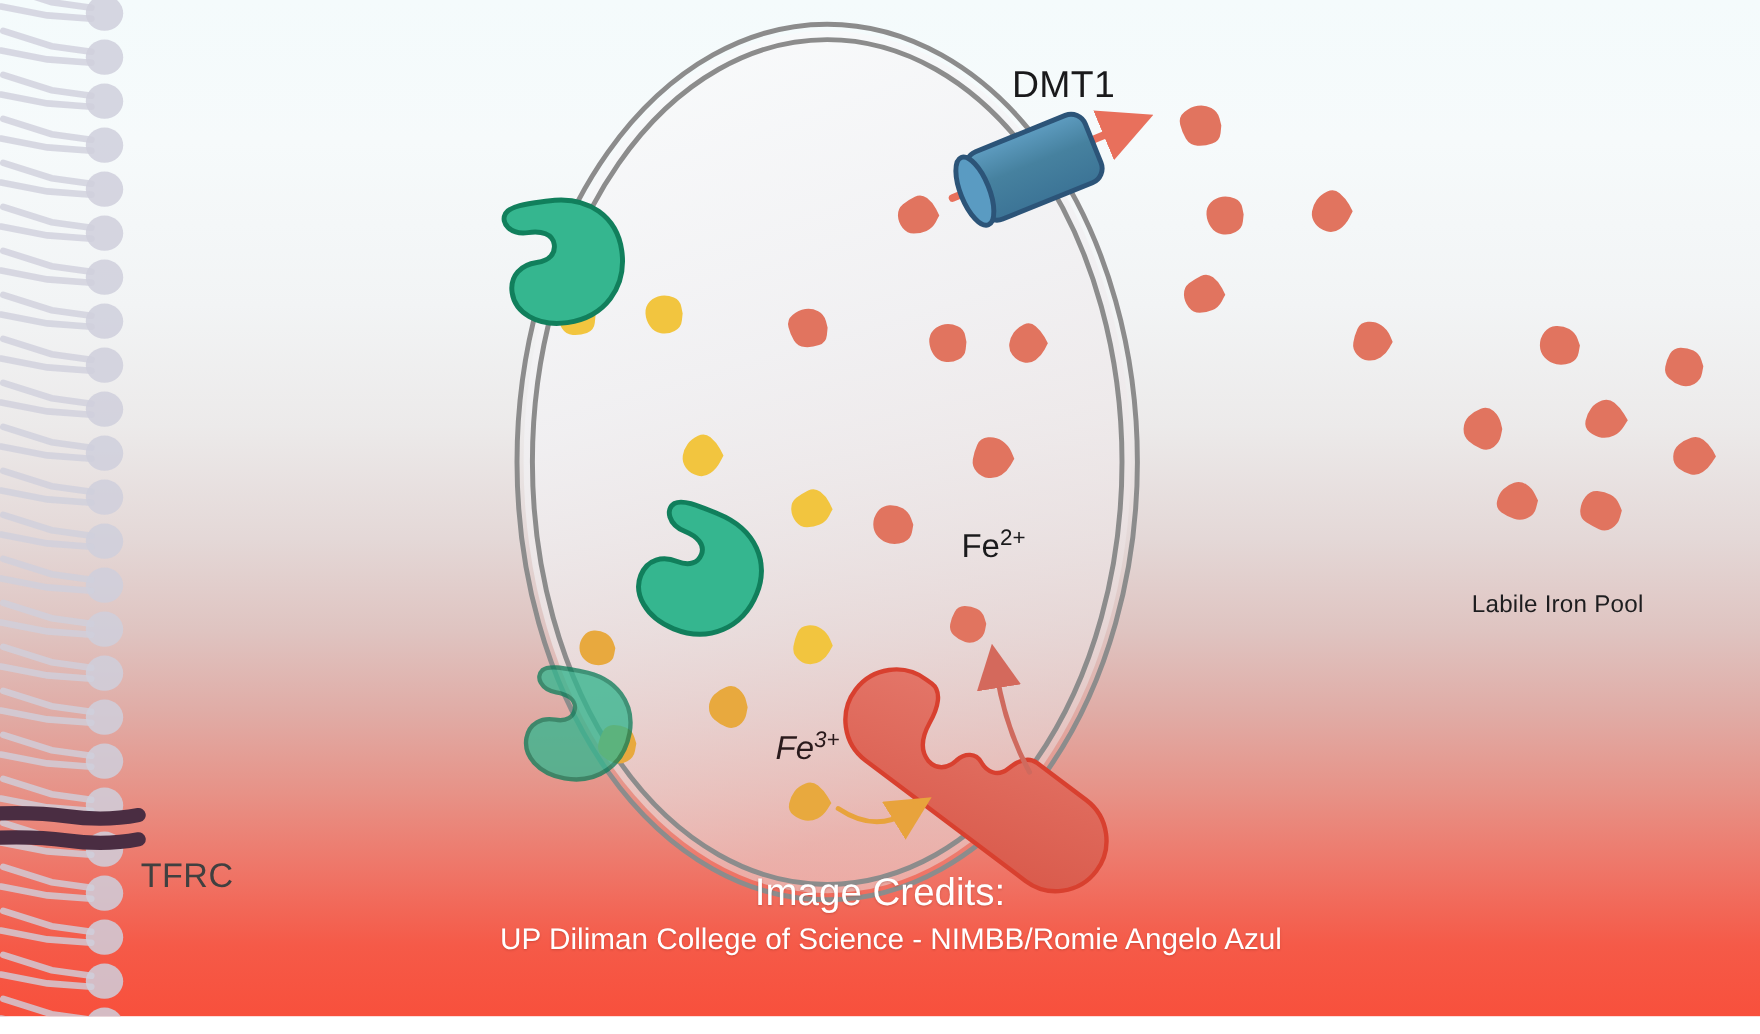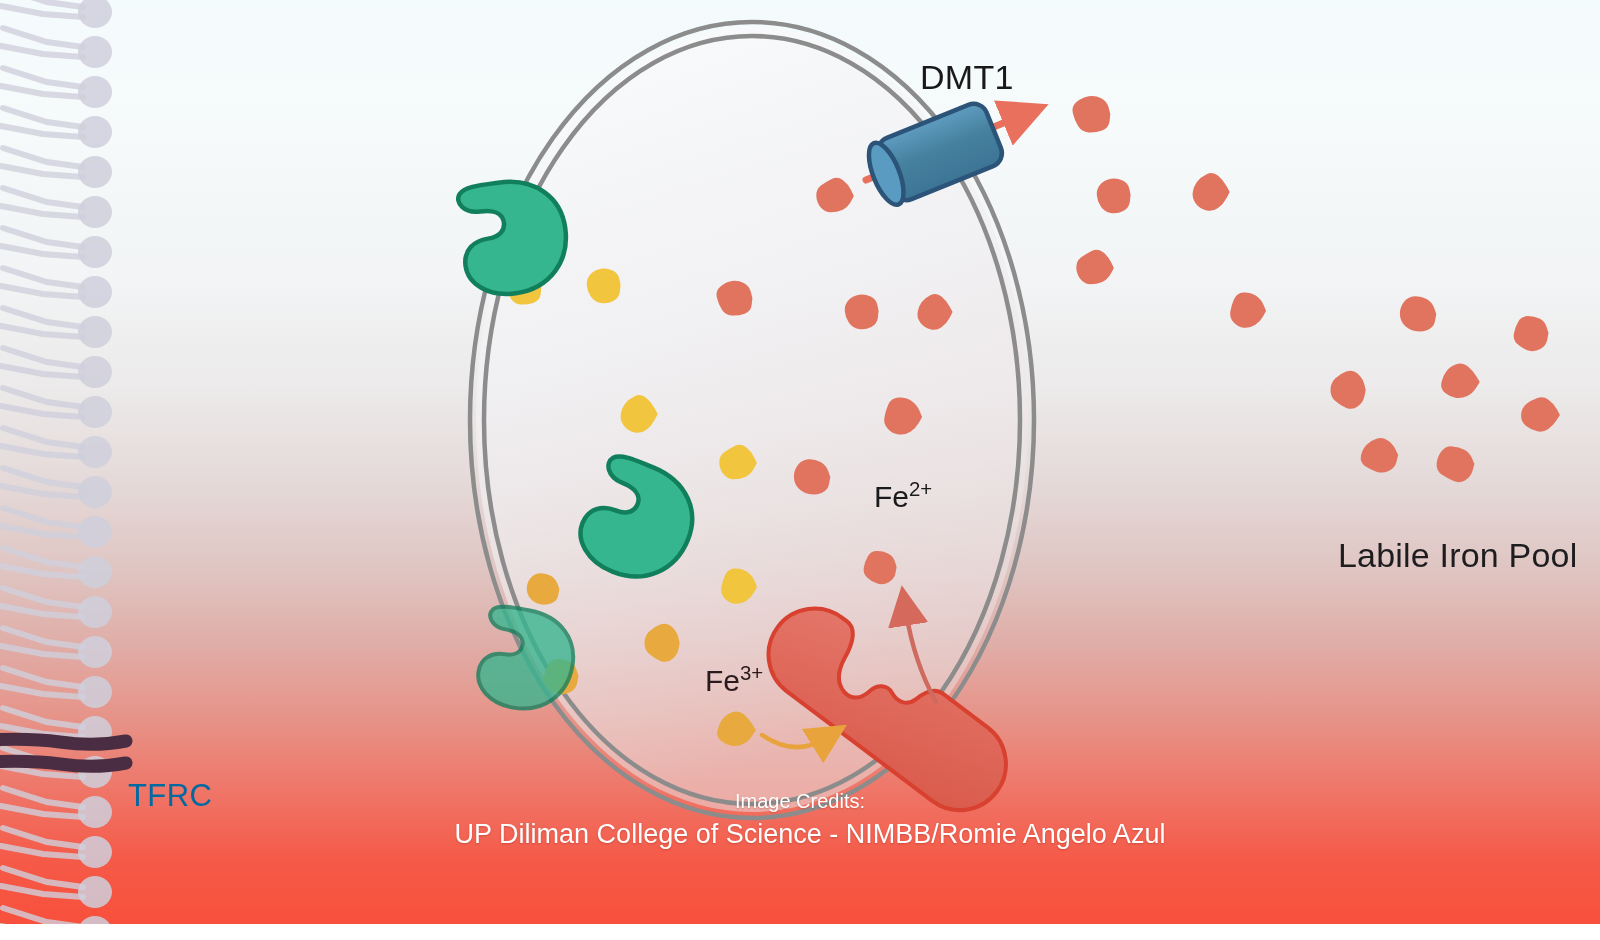--- a/index.html
+++ b/index.html
@@ -35,46 +35,46 @@
     position: absolute;
     white-space: nowrap;
     font-family: "Liberation Sans", sans-serif;
   }
   #lbl-dmt1 {
     left: 920px; top: 58px;
     font-size: 34px; color: #19191b; letter-spacing: .3px;
   }
   #lbl-lip {
     left: 1338px; top: 536px;
-    font-size: 34px; color: #1d1d1f; letter-spacing: .2px; text-align: right;
+    font-size: 22px; color: #1d1d1f; letter-spacing: .2px; text-align: right;
   }
   #lbl-tfrc {
     left: 128px; top: 778px;
-    font-size: 31px; color: #0369a1; letter-spacing: .4px;
+    font-size: 31px; color: #404040; letter-spacing: .4px;
   }
   #lbl-fe2 {
     left: 874px; top: 478px;
     font-size: 30px; color: #1a1a1c;
   }
   #lbl-fe3 {
     left: 705px; top: 662px;
-    font-size: 30px; color: #2a1a1c;
+    font-size: 30px; color: #2a1a1c; font-style: italic;
   }
   .lbl sup { font-size: .68em; vertical-align: super; }
   #credits {
     position: absolute;
     left: 0; right: 0;
     top: 788px;
     text-align: center;
     color: #ffffff;
     font-family: "Liberation Sans", sans-serif;
     line-height: 1.38;
     text-shadow: 0 1px 2px rgba(120,30,20,.30);
   }
-  #credits .c1 { font-size: 20px; display: block; }
+  #credits .c1 { font-size: 35px; display: block; }
   #credits .c2 { font-size: 27px; display: block; padding-left: 20px; }
 </style>
 </head>
 <body>
 
 <div id="stage">
   <div id="bg-gradient"></div>
 
   <svg id="scene" viewBox="0 0 1600 940" width="1600" height="940">
     <defs>

